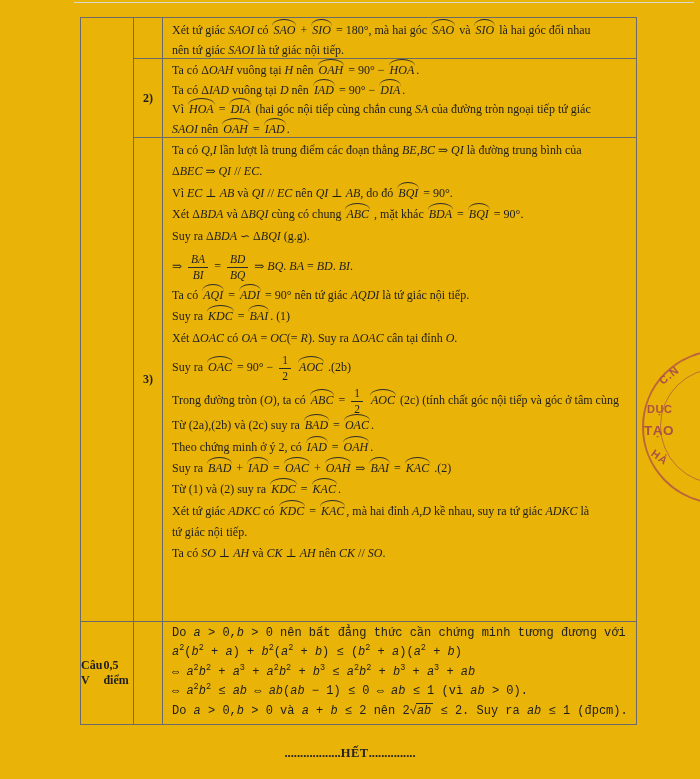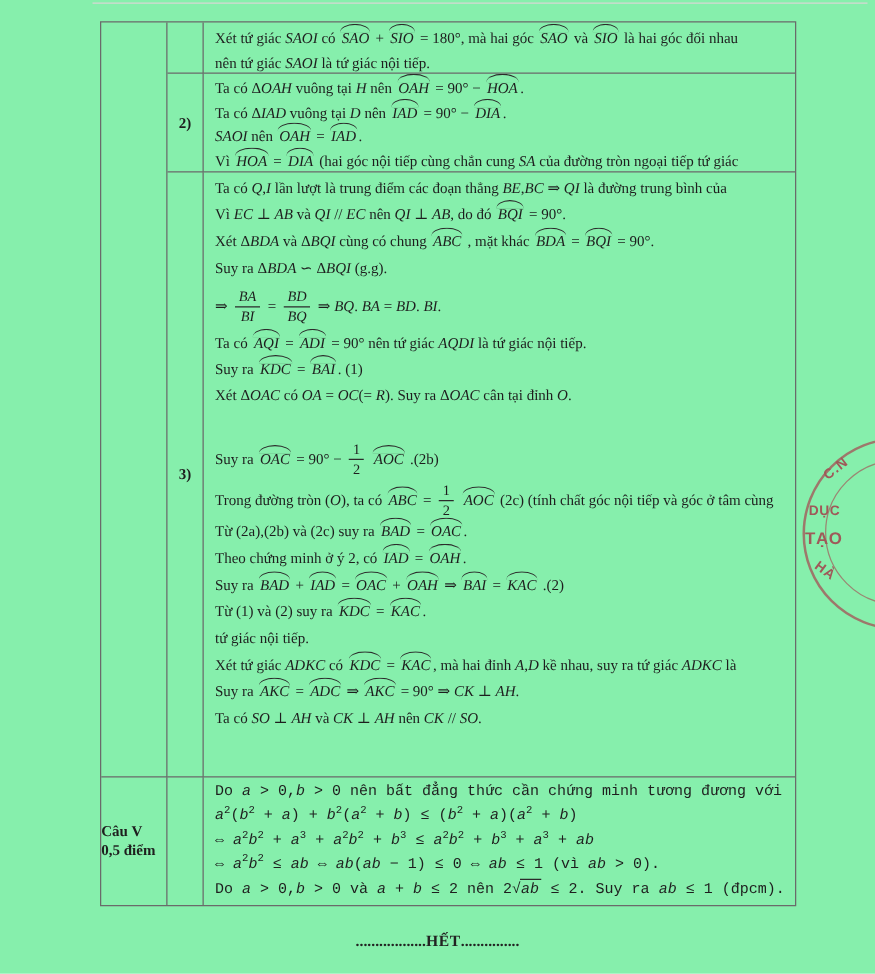--- a/index.html
+++ b/index.html
@@ -1,48 +1,48 @@
 <!DOCTYPE html>
 <html><head>
 <meta charset="utf-8">
 <style>
   html,body{margin:0;padding:0;}
   body{width:700px;height:779px;background:#fdfdfc;}
   .page{
     position:relative;width:700px;height:779px;overflow:hidden;
-    background:#86efac;
+    background:#eab308;
     font-family:"Liberation Serif","DejaVu Serif","DejaVu Sans",serif;
     color:#1e1e1e;
   }
   .topline{position:absolute;left:74px;top:2px;width:620px;height:1px;background:#d8d8d3;}
 
   
   .tbl{
     position:absolute;left:80px;top:17px;
     display:grid;
     grid-template-columns:53px 29px 473px;
     grid-template-rows:41px 79px 484px 102px;
     border:1px solid #6a6a6a;
   }
   .cell{box-sizing:border-box;overflow:hidden;}
   .b-r{border-right:1px solid #6a6a6a;}
   .b-b{border-bottom:1px solid #6a6a6a;}
   .c-cau-empty{grid-column:1;grid-row:1/4;}
-  .c-cauv{grid-column:1;grid-row:4;display:flex;flex-direction:column;align-items:flex-start;justify-content:center;}
+  .c-cauv{grid-column:1;grid-row:4;display:flex;flex-direction:row;align-items:center;justify-content:center;}
   .cauv-line{font-weight:bold;font-size:12px;line-height:15px;}
   .lab{display:flex;align-items:flex-start;justify-content:center;font-weight:bold;font-size:12px;}
   .lab-inner{margin:auto;}
   .cc{padding:2px 4px 0 9px;font-size:12px;}
   .line{height:20px;line-height:20px;white-space:nowrap;}
   .r1 .line{height:19px;line-height:19px;margin-top:1px;}
   .r2 .line{height:19.6px;line-height:19.6px;}
   .r3 .line{height:21.4px;line-height:21.4px;}
   .r4 .line{height:19.4px;line-height:19.4px;}
   .line.t38{height:38px !important;line-height:38px !important;}
-  .line.t36{height:36px !important;line-height:36px !important;margin-top:21px;}
+  .line.t36{height:36px !important;line-height:36px !important;}
   .line.t30{height:30px !important;line-height:30px !important;}
 
   
   .mi{font-style:italic;}
   sup{font-size:8.5px;line-height:0;vertical-align:5px;}
   .arc{font-style:italic;position:relative;margin:0 2px;}
   .arc::before{
     content:"";position:absolute;left:-1px;right:-1px;top:-4px;height:6px;
     border-top:1.2px solid #2b2b2b;
     border-radius:50% 50% 0 0 / 100% 100% 0 0;
@@ -87,29 +87,30 @@
         <div class="line">Xét tứ giác <span class="mi">SAOI</span> có <span class="arc">SAO</span> + <span class="arc">SIO</span> = 180°, mà hai góc <span class="arc">SAO</span> và <span class="arc">SIO</span> là hai góc đối nhau</div>
         <div class="line">nên tứ giác <span class="mi">SAOI</span> là tứ giác nội tiếp.</div>
       </div>
 
     <div class="cell lab b-r b-b" style="grid-column:2;grid-row:2;">
       <span class="lab-inner">2)</span>
     </div>
     <div class="cell cc r2 b-b" style="grid-column:3;grid-row:2;">
         <div class="line">Ta có Δ<span class="mi">OAH</span> vuông tại <span class="mi">H</span> nên <span class="arc">OAH</span> = 90° − <span class="arc">HOA</span>.</div>
         <div class="line">Ta có Δ<span class="mi">IAD</span> vuông tại <span class="mi">D</span> nên <span class="arc">IAD</span> = 90° − <span class="arc">DIA</span>.</div>
+        <div class="line">Vì <span class="arc">HOA</span> = <span class="arc">DIA</span> (hai góc nội tiếp cùng chắn cung <span class="mi">SA</span> của đường tròn ngoại tiếp tứ giác</div>
         <div class="line"><span class="mi">SAOI</span> nên <span class="arc">OAH</span> = <span class="arc">IAD</span>.</div>
-        <div class="line">Vì <span class="arc">HOA</span> = <span class="arc">DIA</span> (hai góc nội tiếp cùng chắn cung <span class="mi">SA</span> của đường tròn ngoại tiếp tứ giác</div>
       </div>
 
     <div class="cell lab b-r b-b" style="grid-column:2;grid-row:3;">
       <span class="lab-inner">3)</span>
     </div>
     <div class="cell cc r3 b-b" style="grid-column:3;grid-row:3;">
         <div class="line">Ta có <span class="mi">Q</span>,<span class="mi">I</span> lần lượt là trung điểm các đoạn thẳng <span class="mi">BE</span>,<span class="mi">BC</span> ⇒ <span class="mi">QI</span> là đường trung bình của</div>
+        <div class="line">Δ<span class="mi">BEC</span> ⇒ <span class="mi">QI</span> // <span class="mi">EC</span>.</div>
         <div class="line">Vì <span class="mi">EC</span> ⊥ <span class="mi">AB</span> và <span class="mi">QI</span> // <span class="mi">EC</span> nên <span class="mi">QI</span> ⊥ <span class="mi">AB</span>, do đó <span class="arc">BQI</span> = 90°.</div>
         <div class="line">Xét Δ<span class="mi">BDA</span> và Δ<span class="mi">BQI</span> cùng có chung <span class="arc">ABC</span> , mặt khác <span class="arc">BDA</span> = <span class="arc">BQI</span> = 90°.</div>
         <div class="line">Suy ra Δ<span class="mi">BDA</span> ∽ Δ<span class="mi">BQI</span> (g.g).</div>
         <div class="line t38">⇒ <span class="frac">
             <span class="fn"><span class="mi">BA</span></span>
             <span class="fd"><span class="mi">BI</span></span>
           </span> = <span class="frac">
             <span class="fn"><span class="mi">BD</span></span>
             <span class="fd"><span class="mi">BQ</span></span>
           </span> ⇒ <span class="mi">BQ</span>. <span class="mi">BA</span> = <span class="mi">BD</span>. <span class="mi">BI</span>.</div>
@@ -121,23 +122,22 @@
             <span class="fd">2</span>
           </span> <span class="arc">AOC</span> .(2b)</div>
         <div class="line t30">Trong đường tròn (<span class="mi">O</span>), ta có <span class="arc">ABC</span> = <span class="frac">
             <span class="fn">1</span>
             <span class="fd">2</span>
           </span> <span class="arc">AOC</span> (2c) (tính chất góc nội tiếp và góc ở tâm cùng</div>
         <div class="line">Từ (2a),(2b) và (2c) suy ra <span class="arc">BAD</span> = <span class="arc">OAC</span>.</div>
         <div class="line">Theo chứng minh ở ý 2, có <span class="arc">IAD</span> = <span class="arc">OAH</span>.</div>
         <div class="line">Suy ra <span class="arc">BAD</span> + <span class="arc">IAD</span> = <span class="arc">OAC</span> + <span class="arc">OAH</span> ⇒ <span class="arc">BAI</span> = <span class="arc">KAC</span> .(2)</div>
         <div class="line">Từ (1) và (2) suy ra <span class="arc">KDC</span> = <span class="arc">KAC</span>.</div>
+        <div class="line">Xét tứ giác <span class="mi">ADKC</span> có <span class="arc">KDC</span> = <span class="arc">KAC</span>, mà hai đỉnh <span class="mi">A</span>,<span class="mi">D</span> kề nhau, suy ra tứ giác <span class="mi">ADKC</span> là</div>
         <div class="line">tứ giác nội tiếp.</div>
-        <div class="line">Xét tứ giác <span class="mi">ADKC</span> có <span class="arc">KDC</span> = <span class="arc">KAC</span>, mà hai đỉnh <span class="mi">A</span>,<span class="mi">D</span> kề nhau, suy ra tứ giác <span class="mi">ADKC</span> là</div>
-        <div class="line">Suy ra <span class="arc">AKC</span> = <span class="arc">ADC</span> ⇒ <span class="arc">AKC</span> = 90° ⇒ <span class="mi">CK</span> ⊥ <span class="mi">AH</span>.</div>
         <div class="line">Ta có <span class="mi">SO</span> ⊥ <span class="mi">AH</span> và <span class="mi">CK</span> ⊥ <span class="mi">AH</span> nên <span class="mi">CK</span> // <span class="mi">SO</span>.</div>
       </div>
 
     <div class="cell c-cauv b-r">
       <div class="cauv-line">Câu V</div>
       <div class="cauv-line">0,5 điểm</div>
     </div>
     <div class="cell lab b-r" style="grid-column:2;grid-row:4;"></div>
     <div class="cell cc r4" style="grid-column:3;grid-row:4;font-family:Liberation Mono, monospace;">
         <div class="line">Do <span class="mi">a</span> &gt; 0,<span class="mi">b</span> &gt; 0 nên bất đẳng thức cần chứng minh tương đương với</div>

